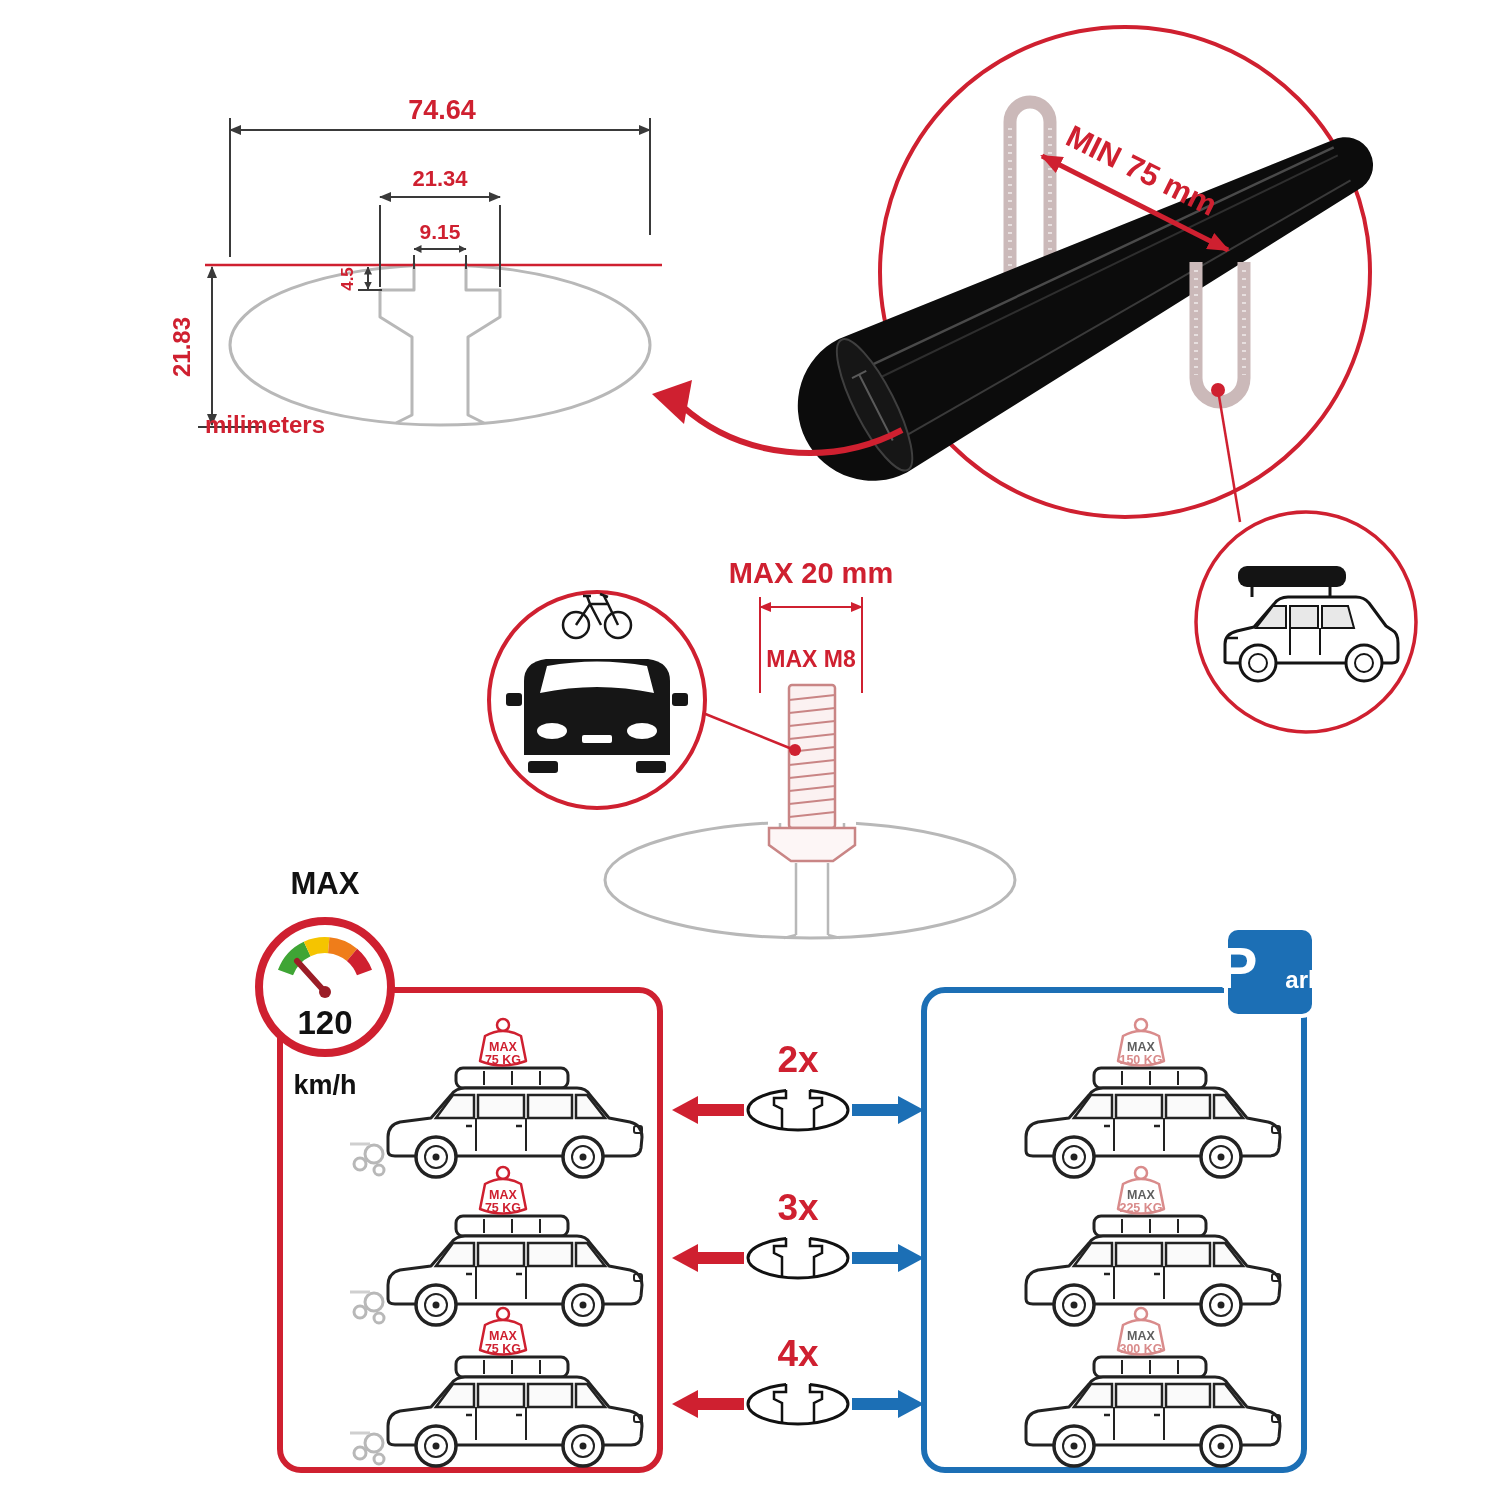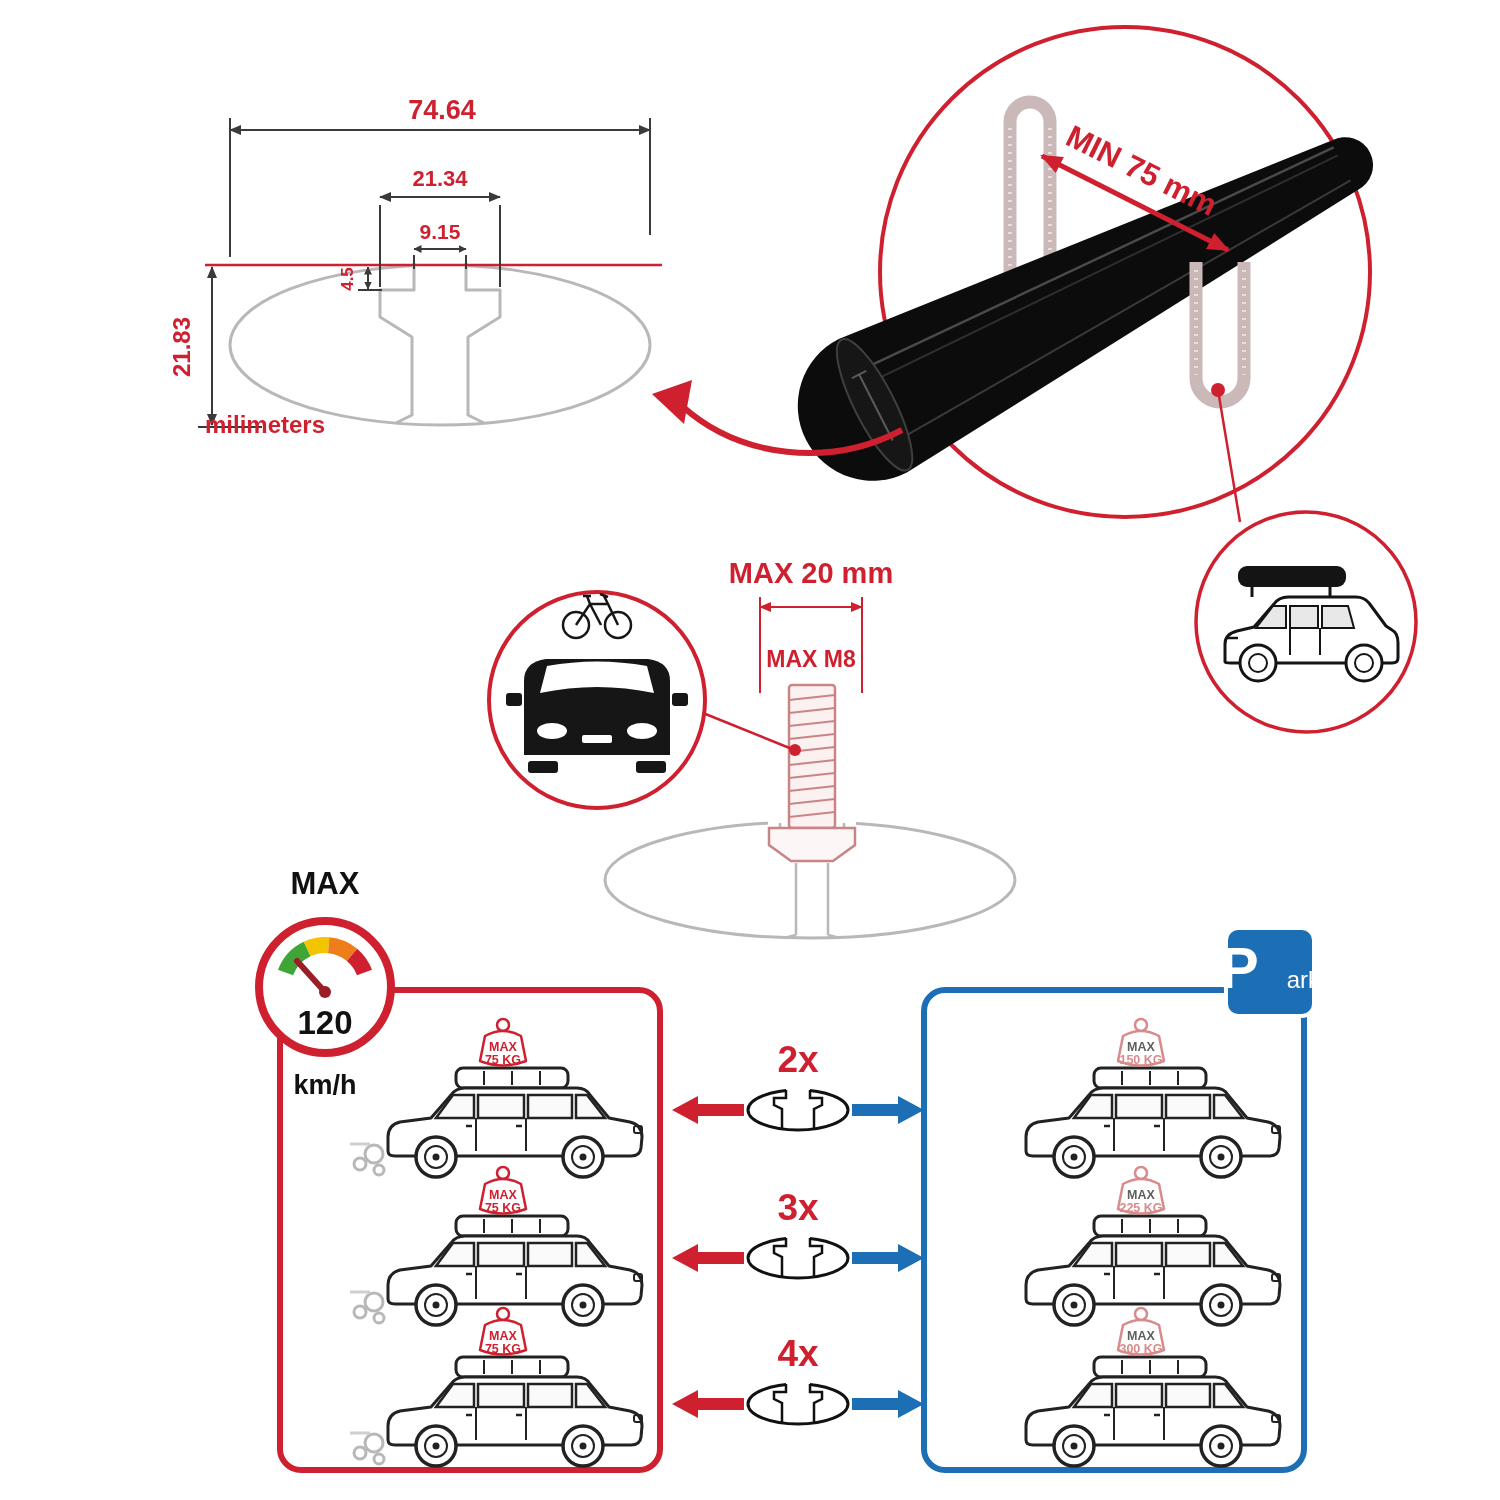--- a/index.html
+++ b/index.html
@@ -9,21 +9,21 @@
   svg text{font-family:"Liberation Sans",sans-serif;}
   .dimtxt{fill:#cf2030;font-weight:bold;text-anchor:middle;}
   .lbl{position:absolute;font-weight:bold;color:#111;text-align:center;}
   .box{position:absolute;width:374px;height:474px;border-radius:24px;background:transparent;}
   .box-red{border:6px solid #cf2030;}
   .box-blue{border:6px solid #1c6fb5;}
   .park-sign{position:absolute;left:1228px;top:930px;width:84px;height:84px;background:#1c6fb5;
              border-radius:10px;box-shadow:0 0 0 4px #fff;display:flex;align-items:baseline;
              justify-content:center;color:#fff;z-index:5;}
   .park-p{font-size:58px;font-weight:bold;line-height:76px;}
-  .park-ark{font-size:24px;font-weight:normal;margin-left:28px;}
+  .park-ark{font-size:24px;font-weight:bold;margin-left:28px;}
   .c-left{color:#cf2030;}
   .c-right{color:#d98b8b;}
   .tag-title,.tag-value{font-size:12.5px;font-weight:bold;text-anchor:middle;}
   .c-left .tag-title,.c-left .tag-value{fill:#cf2030;}
   .c-right .tag-title{fill:#5f5f5f;}
   .c-right .tag-value{fill:#d98b8b;}
   .count-label{fill:#cf2030;font-weight:bold;text-anchor:middle;}
 </style>
 </head>
 <body>

